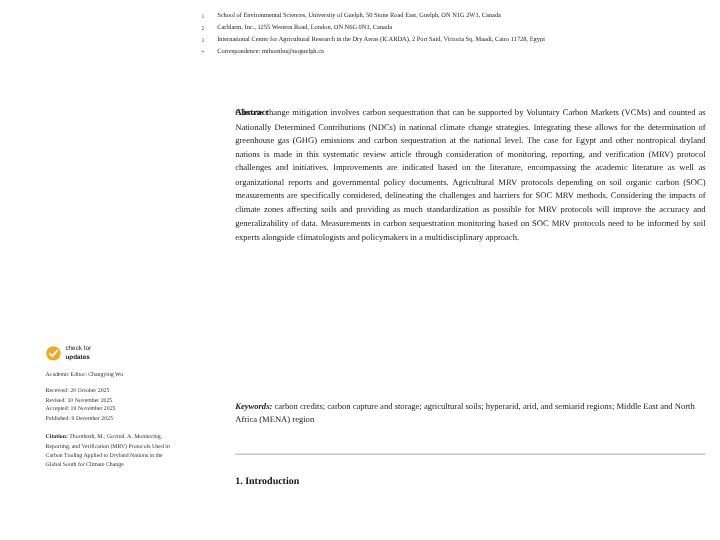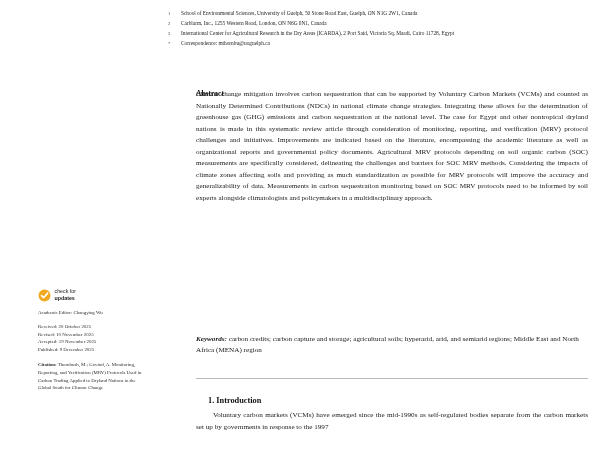--- a/index.html
+++ b/index.html
@@ -90,21 +90,21 @@
     left: 196px;
     top: 378px;
     width: 392px;
     height: 1px;
     background: #b9b9b9;
   }
 
   
   .intro-heading {
     position: absolute;
-    left: 208px;
+    left: 196px;
     top: 396px;
     font-size: 8.3px;
     font-weight: bold;
     color: #111111;
   }
   .intro-body {
     position: absolute;
     left: 196px;
     top: 410px;
     width: 392px;
@@ -188,21 +188,20 @@
   </div>
 
   <div class="abstract-heading">Abstract</div>
   <div class="abstract-body">Climate change mitigation involves carbon sequestration that can be supported by Voluntary Carbon Markets (VCMs) and counted as Nationally Determined Contributions (NDCs) in national climate change strategies. Integrating these allows for the determination of greenhouse gas (GHG) emissions and carbon sequestration at the national level. The case for Egypt and other nontropical dryland nations is made in this systematic review article through consideration of monitoring, reporting, and verification (MRV) protocol challenges and initiatives. Improvements are indicated based on the literature, encompassing the academic literature as well as organizational reports and governmental policy documents. Agricultural MRV protocols depending on soil organic carbon (SOC) measurements are specifically considered, delineating the challenges and barriers for SOC MRV methods. Considering the impacts of climate zones affecting soils and providing as much standardization as possible for MRV protocols will improve the accuracy and generalizability of data. Measurements in carbon sequestration monitoring based on SOC MRV protocols need to be informed by soil experts alongside climatologists and policymakers in a multidisciplinary approach.</div>
 
   <div class="keywords"><b>Keywords:</b><span> carbon credits; carbon capture and storage; agricultural soils; hyperarid, arid, and semiarid regions; Middle East and North Africa (MENA) region</span></div>
 
   <div class="rule"></div>
 
   <div class="intro-heading">1. Introduction</div>
-  <div class="intro-body"><span class="indent"></span><span>Voluntary carbon markets (VCMs) have emerged since the mid-1990s as self-regulated bodies separate from the carbon markets set up by governments in response to the 1997</span></div>
 
   <div class="sidebar">
 
     <div class="badge">
       <span class="badge-icon">
         <svg width="13" height="13" viewBox="0 0 24 24" aria-hidden="true">
           <circle cx="12" cy="12" r="11" fill="#f0a81e"></circle>
           <path d="M6.5 12.3 L10.3 16.1 L17.8 7.6" stroke="#ffffff" stroke-width="3" fill="none" stroke-linecap="round" stroke-linejoin="round"></path>
         </svg>
       </span>

